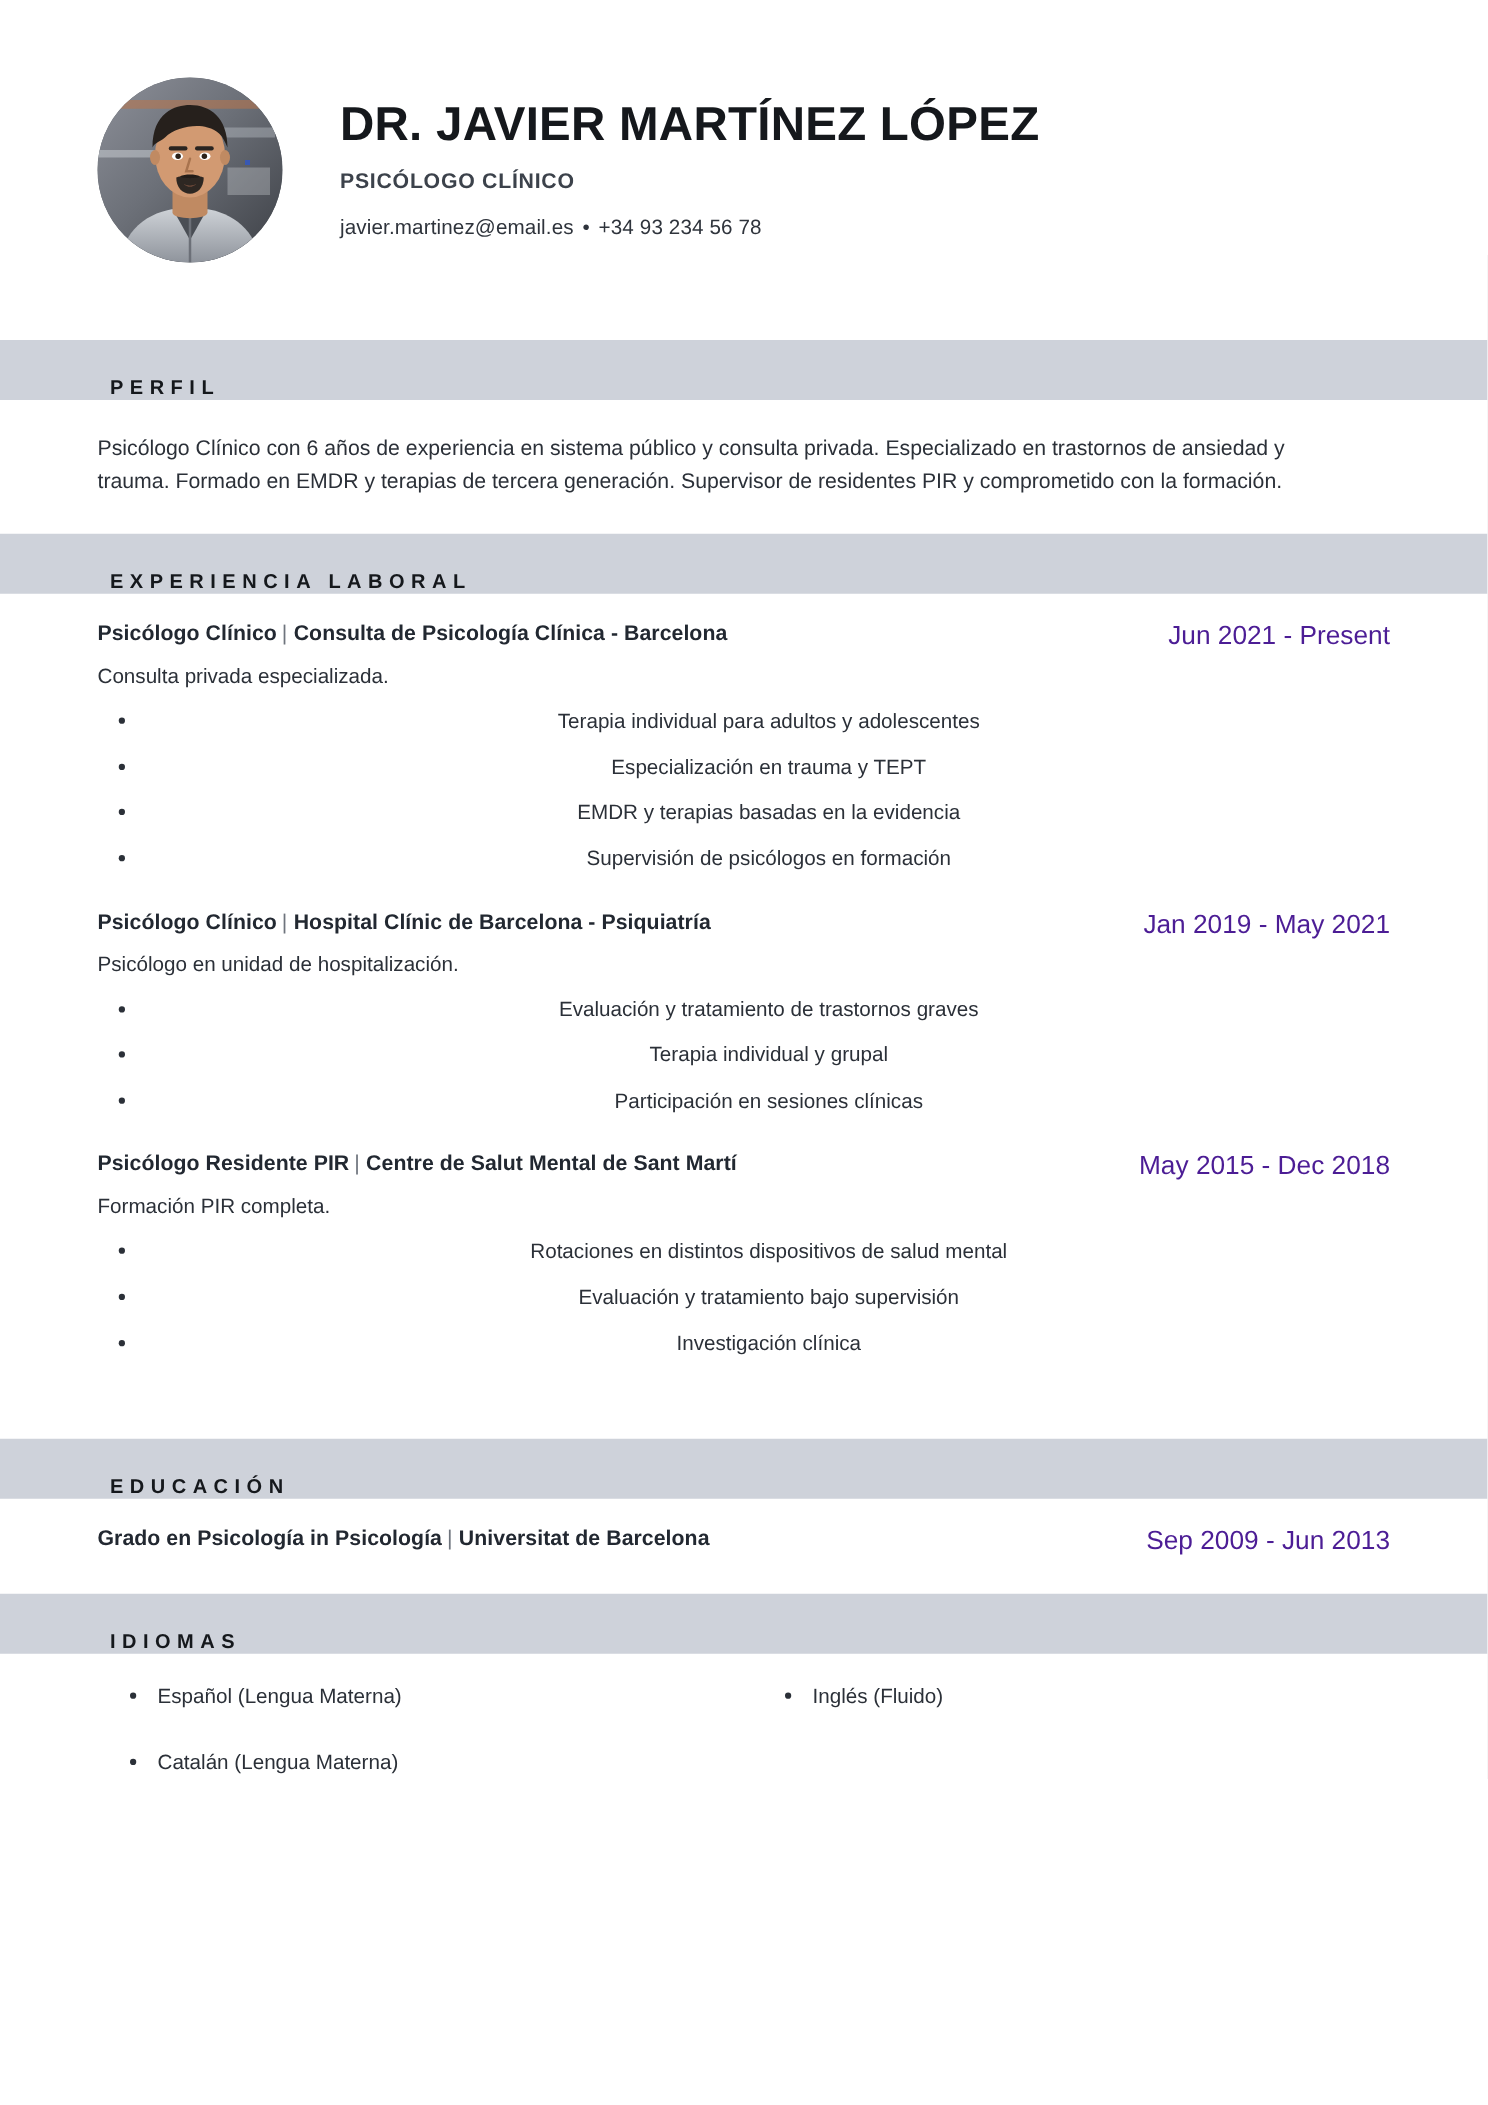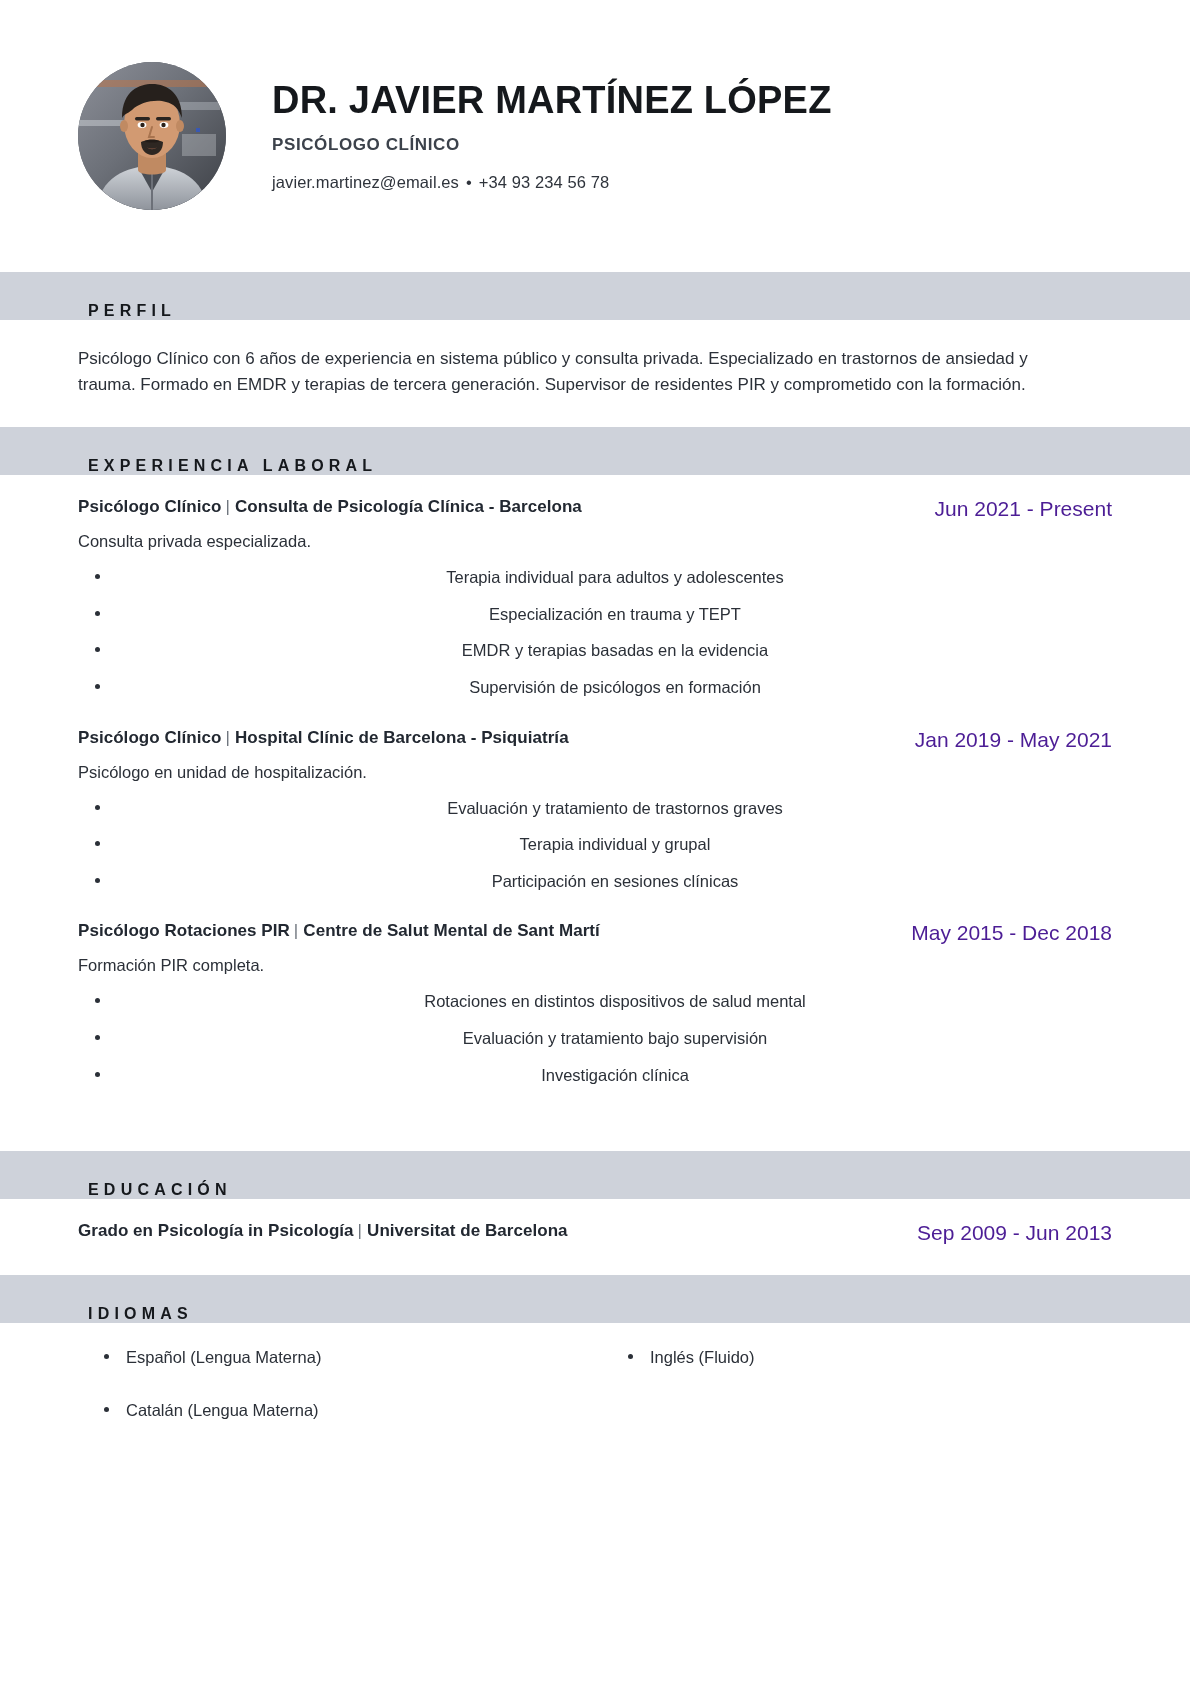--- a/index.html
+++ b/index.html
@@ -293,21 +293,21 @@
         <ul class="bullets">
           <li>Evaluación y tratamiento de trastornos graves</li>
           <li>Terapia individual y grupal</li>
           <li>Participación en sesiones clínicas</li>
         </ul>
       </div>
 
       <div class="entry">
         <div class="entry-head">
           <div class="entry-title">
-            <span>Psicólogo Rotaciones PIR</span><span class="pipe">|</span><span>Centre de Salut Mental de Sant Martí</span>
+            <span>Psicólogo Residente PIR</span><span class="pipe">|</span><span>Centre de Salut Mental de Sant Martí</span>
           </div>
           <div class="entry-date">May 2015 - Dec 2018</div>
         </div>
         <div class="entry-sub">Formación PIR completa.</div>
         <ul class="bullets">
           <li>Rotaciones en distintos dispositivos de salud mental</li>
           <li>Evaluación y tratamiento bajo supervisión</li>
           <li>Investigación clínica</li>
         </ul>
       </div>

